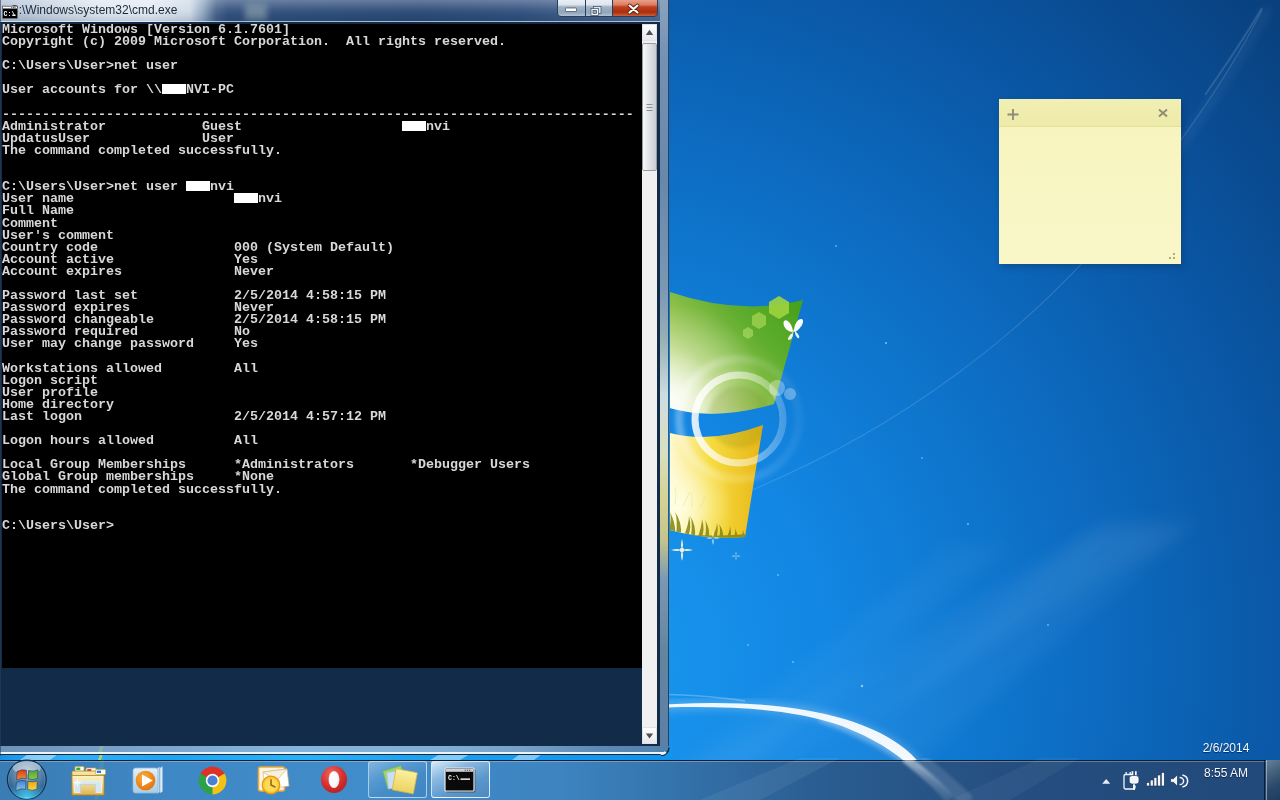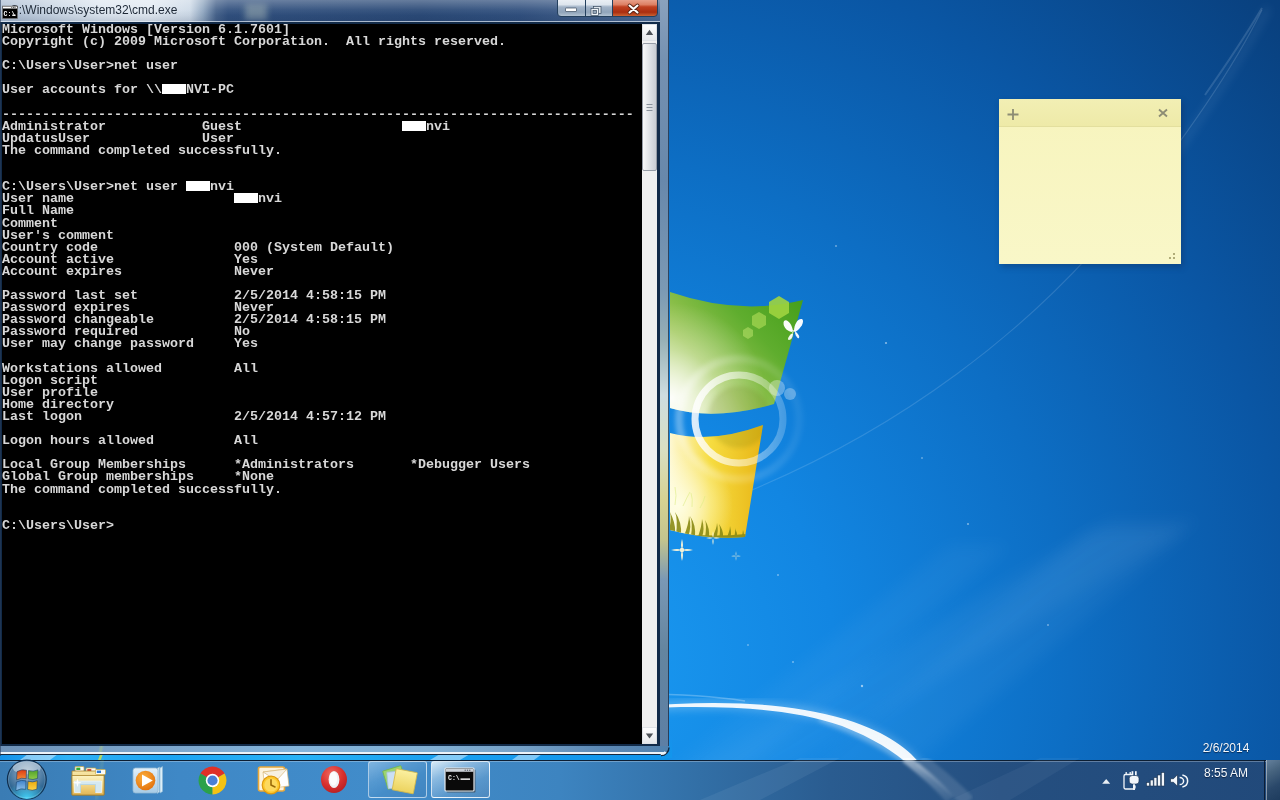--- a/index.html
+++ b/index.html
@@ -9,21 +9,21 @@
 #titlebar{position:absolute;left:0;top:0;width:669px;height:22px;
  background:linear-gradient(to right,#aebfd4 0px,#cdd9e6 60px,#dfe8f1 100px,#e3ebf3 150px,#cfdbe8 190px,#93a9c2 203px,#48648c 216px,#31507e 228px,#2b4a77 420px,#31507e 520px,#3f5d88 580px,#51709a 669px);}
 #titlebar:after{content:"";position:absolute;left:0;top:0;width:100%;height:100%;
  background:linear-gradient(rgba(255,255,255,.28) 0%,rgba(255,255,255,.06) 45%,rgba(15,35,70,.05) 70%,rgba(15,35,70,.16) 100%);}
 #tblob{position:absolute;left:245px;top:4px;width:22px;height:16px;background:rgba(195,208,196,.4);filter:blur(3px);}
 #bbstreak{position:absolute;left:94px;top:746px;width:14px;height:6px;
  background:linear-gradient(100deg,rgba(205,225,95,0) 32%,rgba(205,225,95,.35) 50%,rgba(205,225,95,0) 68%);}
 #caption{position:absolute;left:10px;top:3px;font:12px "Liberation Sans",sans-serif;color:#1d2836;}
 #whiteline{position:absolute;left:0;top:21px;width:660px;height:1px;background:rgba(240,246,252,.65);}
 #clientframe{position:absolute;left:0;top:22px;width:660px;height:724px;background:#122b49;}
-#client{position:absolute;left:2px;top:24px;width:640px;height:720px;background:#000;}
+#client{position:absolute;left:2px;top:24px;width:640px;height:644px;background:#000;}
 #contxt{position:absolute;left:0px;top:0px;font:bold 13.333px "Liberation Mono",monospace;line-height:12.09px;color:#d8d8d8;white-space:pre;margin:0;}
 .rd{display:inline-block;width:24px;height:10px;background:#fff;vertical-align:-1px;}
 #sbar{position:absolute;left:642px;top:24px;width:15px;height:720px;background:#f0f0f0;}
 .sbtn{position:absolute;left:0;width:15px;height:17px;background:linear-gradient(#fdfdfd,#e6e8eb);border:1px solid #dfe2e6;box-sizing:border-box;}
 #sthumb{position:absolute;left:0;top:19px;width:15px;height:128px;background:linear-gradient(to right,#f8f9fa,#dfe2e6 50%,#c9cdd3);border:1px solid #969ca6;box-sizing:border-box;border-radius:2px;}
 #rborder{position:absolute;left:660px;top:0;width:9px;height:746px;
  background:linear-gradient(#8aa2bd 0px,#7591b1 60px,#6888ab 180px,#7b99b4 290px,#97b0b6 340px,#cddde0 395px,#d9dfc2 450px,#d6d292 500px,#c3c48e 540px,#7a98b5 580px,#64859f 650px,#5d7fa5 746px);
  border-right:1px solid rgba(20,42,70,.75);box-sizing:border-box;}
 #bborder{position:absolute;left:0;top:746px;width:669px;height:6px;
  background:linear-gradient(to right,#6e92b8 0px,#7aa2c8 120px,#84b5dc 300px,#82b0d4 430px,#76a2c8 520px,#5d8ab6 600px,#5181ad 669px);}

